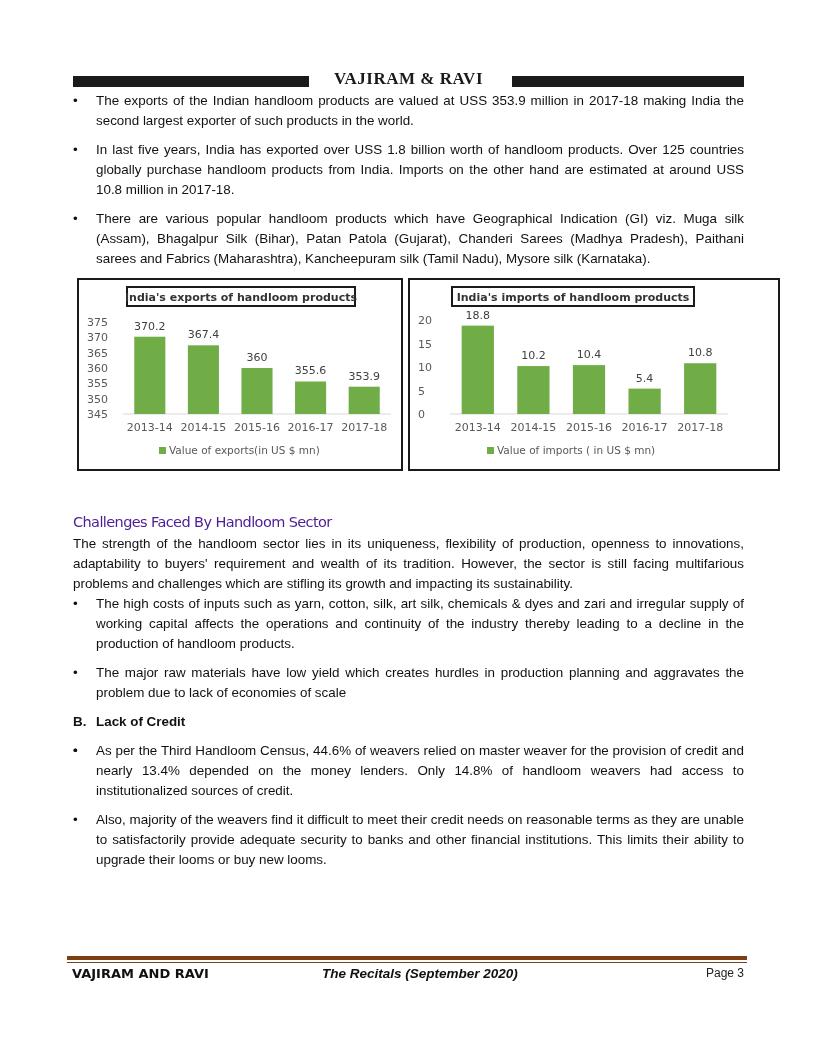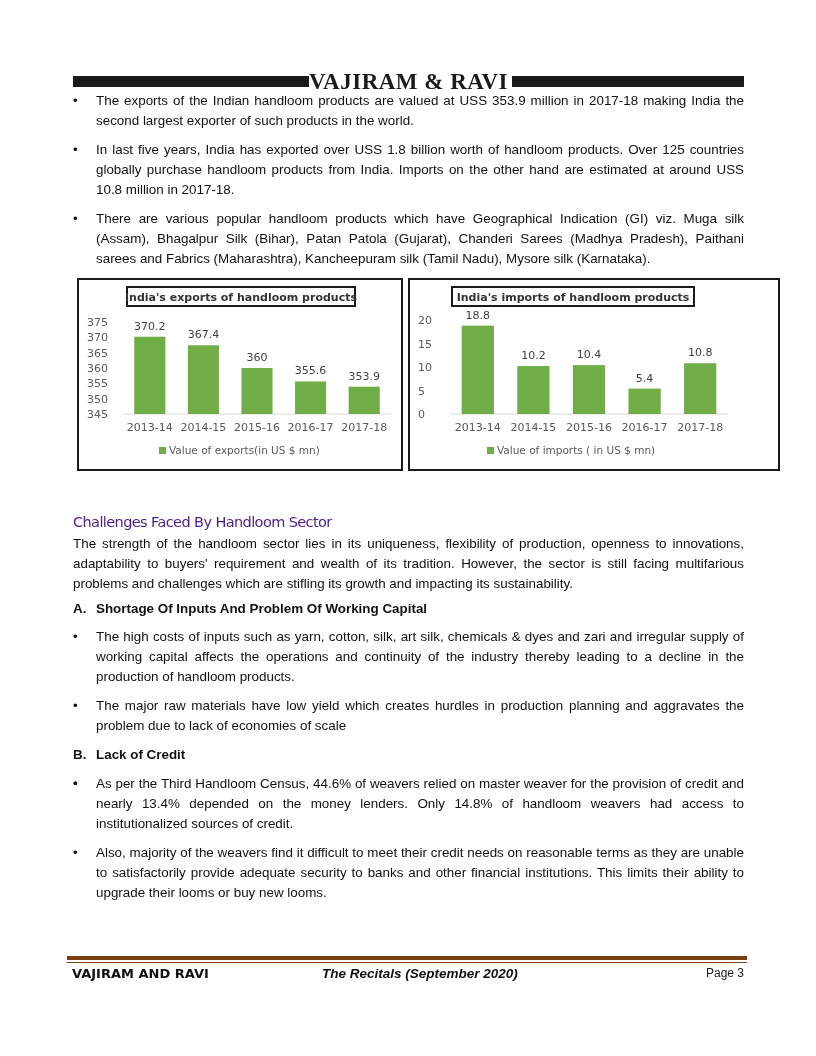--- a/index.html
+++ b/index.html
@@ -1,21 +1,21 @@
 <!DOCTYPE html>
 <html><head>
 <meta charset="utf-8">
 <style>
   html, body { margin: 0; padding: 0; background: #ffffff; }
   body { width: 816px; height: 1056px; position: relative; overflow: hidden; font-family: "Liberation Sans", sans-serif; color: #111; }
   .header { position: absolute; left: 73px; top: 72px; width: 671px; height: 20px; }
   .hbar { position: absolute; top: 4px; height: 11px; background: #1a1a1a; }
   .hbar.left { left: 0; width: 236px; }
   .hbar.right { right: 0; width: 232px; }
-  .htitle { position: absolute; left: 0; right: 0; top: -3px; text-align: center; font-family: "Liberation Serif", serif; font-weight: bold; font-size: 23px; letter-spacing: 0.5px; color: #1a1a1a; }
+  .htitle { position: absolute; left: 0; right: 0; top: -3px; text-align: center; font-family: "Liberation Serif", serif; font-weight: bold; font-size: 17px; letter-spacing: 0.5px; color: #1a1a1a; }
   .content { position: absolute; left: 73px; top: 91px; width: 671px; }
   .bullets { list-style: none; margin: 0; padding: 0; }
   .bullets li { position: relative; padding-left: 23px; font-size: 13.4px; line-height: 20px; text-align: justify; margin-bottom: 9px; }
   .bullets li .dot { position: absolute; left: 0; top: 0; }
   .charts { position: relative; height: 198px; margin-top: 0px; }
   .chart-box { position: absolute; top: 0; height: 193px; border: 2px solid #1a1a1a; background: #fff; box-sizing: border-box; }
   .chart-box svg { display: block; }
   .section-title { font-family: "DejaVu Sans", sans-serif; font-size: 14.5px; letter-spacing: -0.6px; color: #4c1d95; margin-top: 38px; margin-bottom: 4px; }
   p.para { margin: 0; font-size: 13.4px; line-height: 20px; text-align: justify; }
   .sub { font-weight: bold; font-size: 13.4px; line-height: 20px; margin: 4px 0 8px 0; }
@@ -110,21 +110,20 @@
             <rect x="77" y="167" width="7" height="7" fill="#70ad47"></rect>
             <text x="87" y="174" font-family="&quot;DejaVu Sans&quot;, sans-serif" font-size="10.5" fill="#595959">Value of imports ( in US $ mn)</text>
           </g>
         </svg>
     </div>
   </div>
 
   <div class="section-title">Challenges Faced By Handloom Sector</div>
   <p class="para">The strength of the handloom sector lies in its uniqueness, flexibility of production, openness to innovations, adaptability to buyers' requirement and wealth of its tradition. However, the sector is still facing multifarious problems and challenges which are stifling its growth and impacting its sustainability.</p>
 
-  <div class="sub" style="margin-top:5px;"><span class="letter">A.</span><span>Shortage Of Inputs And Problem Of Working Capital</span></div>
   <ul class="bullets">
     <li><span class="dot">•</span><span>The high costs of inputs such as yarn, cotton, silk, art silk, chemicals &amp; dyes and zari and irregular supply of working capital affects the operations and continuity of the industry thereby leading to a decline in the production of handloom products.</span></li>
     <li><span class="dot">•</span><span>The major raw materials have low yield which creates hurdles in production planning and aggravates the problem due to lack of economies of scale</span></li>
   </ul>
 
   <div class="sub"><span class="letter">B.</span><span>Lack of Credit</span></div>
   <ul class="bullets">
     <li><span class="dot">•</span></li>
     <li><span class="dot">•</span><span>As per the Third Handloom Census, 44.6% of weavers relied on master weaver for the provision of credit and nearly 13.4% depended on the money lenders. Only 14.8% of handloom weavers had access to institutionalized sources of credit.</span></li>
     <li><span class="dot">•</span><span>Also, majority of the weavers find it difficult to meet their credit needs on reasonable terms as they are unable to satisfactorily provide adequate security to banks and other financial institutions. This limits their ability to upgrade their looms or buy new looms.</span></li>

